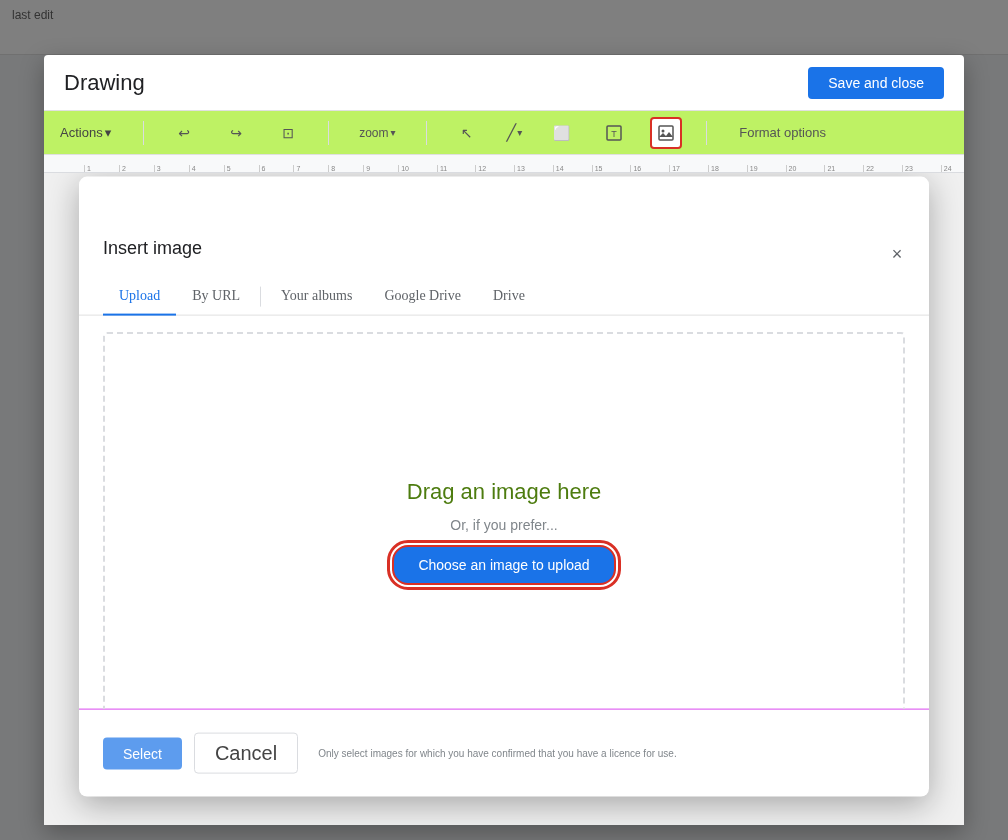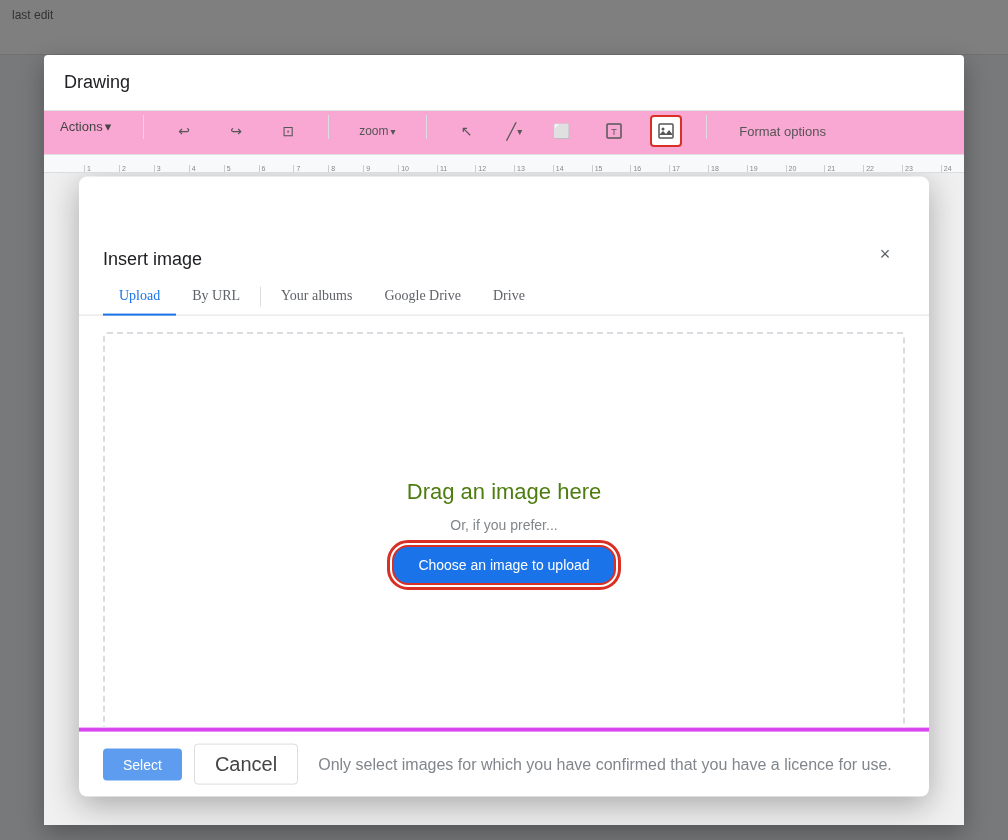--- a/index.html
+++ b/index.html
@@ -54,46 +54,46 @@
       display: flex;
       align-items: center;
       justify-content: space-between;
       padding: 0 20px;
       height: 56px;
       border-bottom: 1px solid #e0e0e0;
       flex-shrink: 0;
     }
 
     .drawing-title {
-      font-size: 18px;
+      font-size: 22px;
       font-weight: 500;
       color: #202124;
     }
 
     .save-close-btn {
       background: #1a73e8;
       color: #fff;
       border: none;
       border-radius: 4px;
       padding: 8px 20px;
       font-size: 14px;
       font-weight: 500;
       cursor: pointer;
     }
 
     
     .drawing-toolbar {
       display: flex;
-      align-items: flex-start;
+      align-items: center;
       padding: 4px 8px;
       height: 44px;
       border-bottom: 1px solid #e0e0e0;
       gap: 20px;
       flex-shrink: 0;
-      background: #f9a8d4;
+      background: #bef264;
     }
 
     .toolbar-btn {
       display: flex;
       align-items: center;
       justify-content: center;
       width: 32px;
       height: 32px;
       border: none;
       background: transparent;
@@ -165,23 +165,23 @@
       background: #fff;
       border-radius: 8px;
       box-shadow: 0 8px 32px rgba(0,0,0,0.3);
       display: flex;
       flex-direction: column;
       max-height: 620px;
     }
 
     .dialog-header {
       display: flex;
-      align-items: flex-end;
+      align-items: flex-start;
       justify-content: space-between;
-      padding: 16px 28px 0 24px;
+      padding: 16px 16px 0 24px;
       margin-top: 45px;
     }
 
     .dialog-title {
       font-size: 18px;
       font-weight: 500;
       color: #202124;
     }
 
     .dialog-close-btn {
@@ -271,22 +271,22 @@
       cursor: pointer;
       font-weight: 400;
       outline: 3px solid #d93025;
       outline-offset: 2px;
     }
 
     
     .dialog-footer {
       display: flex;
       align-items: center;
-      padding: 12px 24px;
-      border-top: 4px solid #d946ef;
+      padding: 23px 24px;
+      border-top: 1px solid #d946ef;
       gap: 12px;
     }
 
     .select-btn {
       background: #1a73e8;
       color: #fff;
       border: none;
       border-radius: 4px;
       padding: 8px 20px;
       font-size: 14px;
@@ -298,39 +298,40 @@
       background: #fff;
       color: #444;
       border: 1px solid #dadce0;
       border-radius: 4px;
       padding: 8px 20px;
       font-size: 20px;
       cursor: pointer;
     }
 
     .footer-note {
-      font-size: 16px;
+      font-size: 10px;
       color: #80868b;
       margin-left: 8px;
     }
   </style>
 </head>
 <body>
 
 <div class="bg-document"></div>
 <div class="bg-top-bar">
   <span style="font-size:12px; color:#666; padding: 8px 12px; display:inline-block;">last edit</span>
 </div>
 
 <div class="drawing-overlay"></div>
 
 <div class="drawing-window">
 
   <div class="drawing-header">
     <span class="drawing-title">Drawing</span>
+    <button class="save-close-btn">Save and close</button>
   </div>
 
   <div class="drawing-toolbar">
     <button class="toolbar-actions">
       <span>Actions</span>
       <span>▾</span>
     </button>
     <div class="toolbar-divider"></div>
     <button class="toolbar-btn">
       <span>↩</span>

